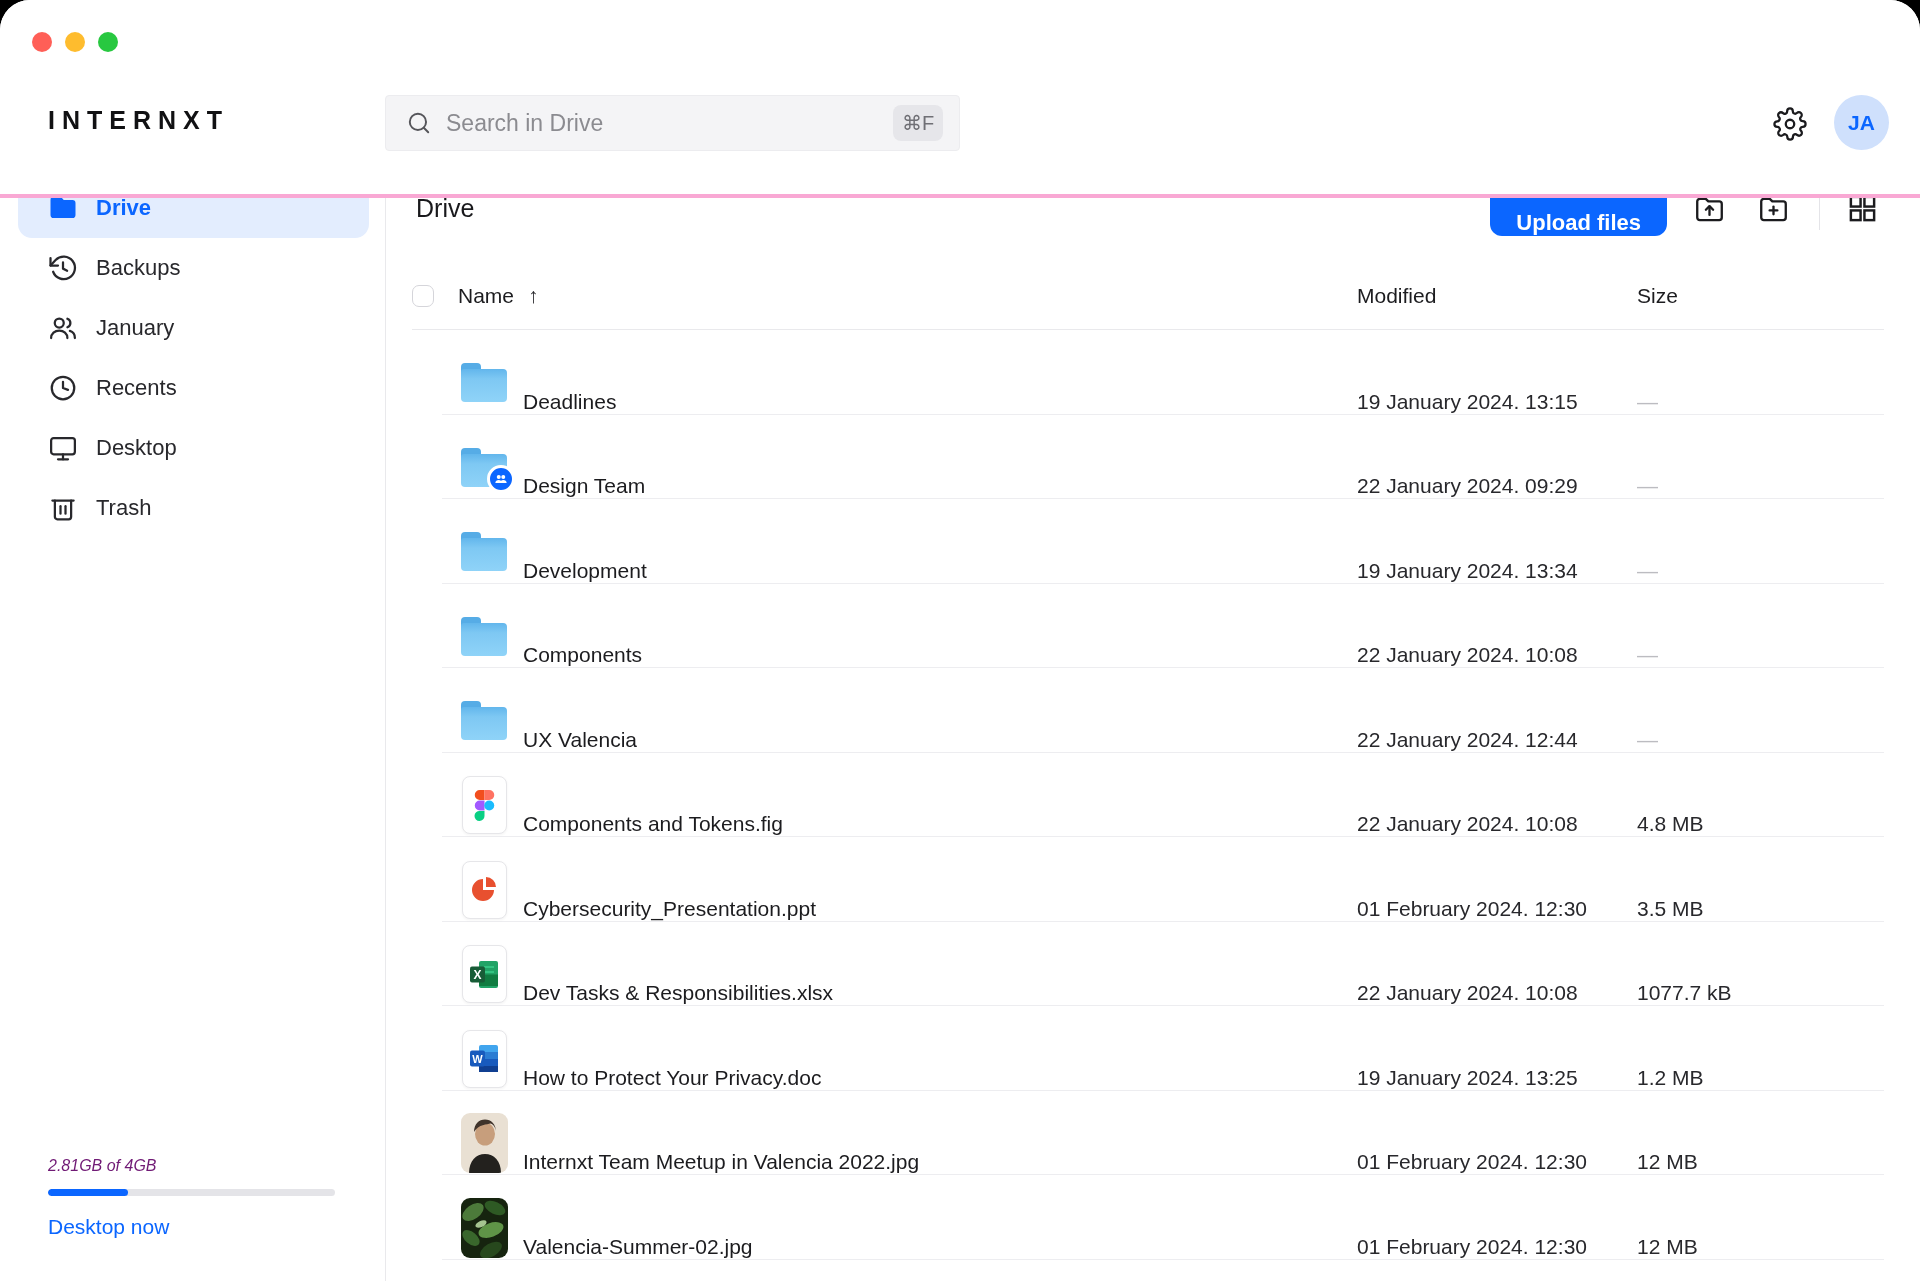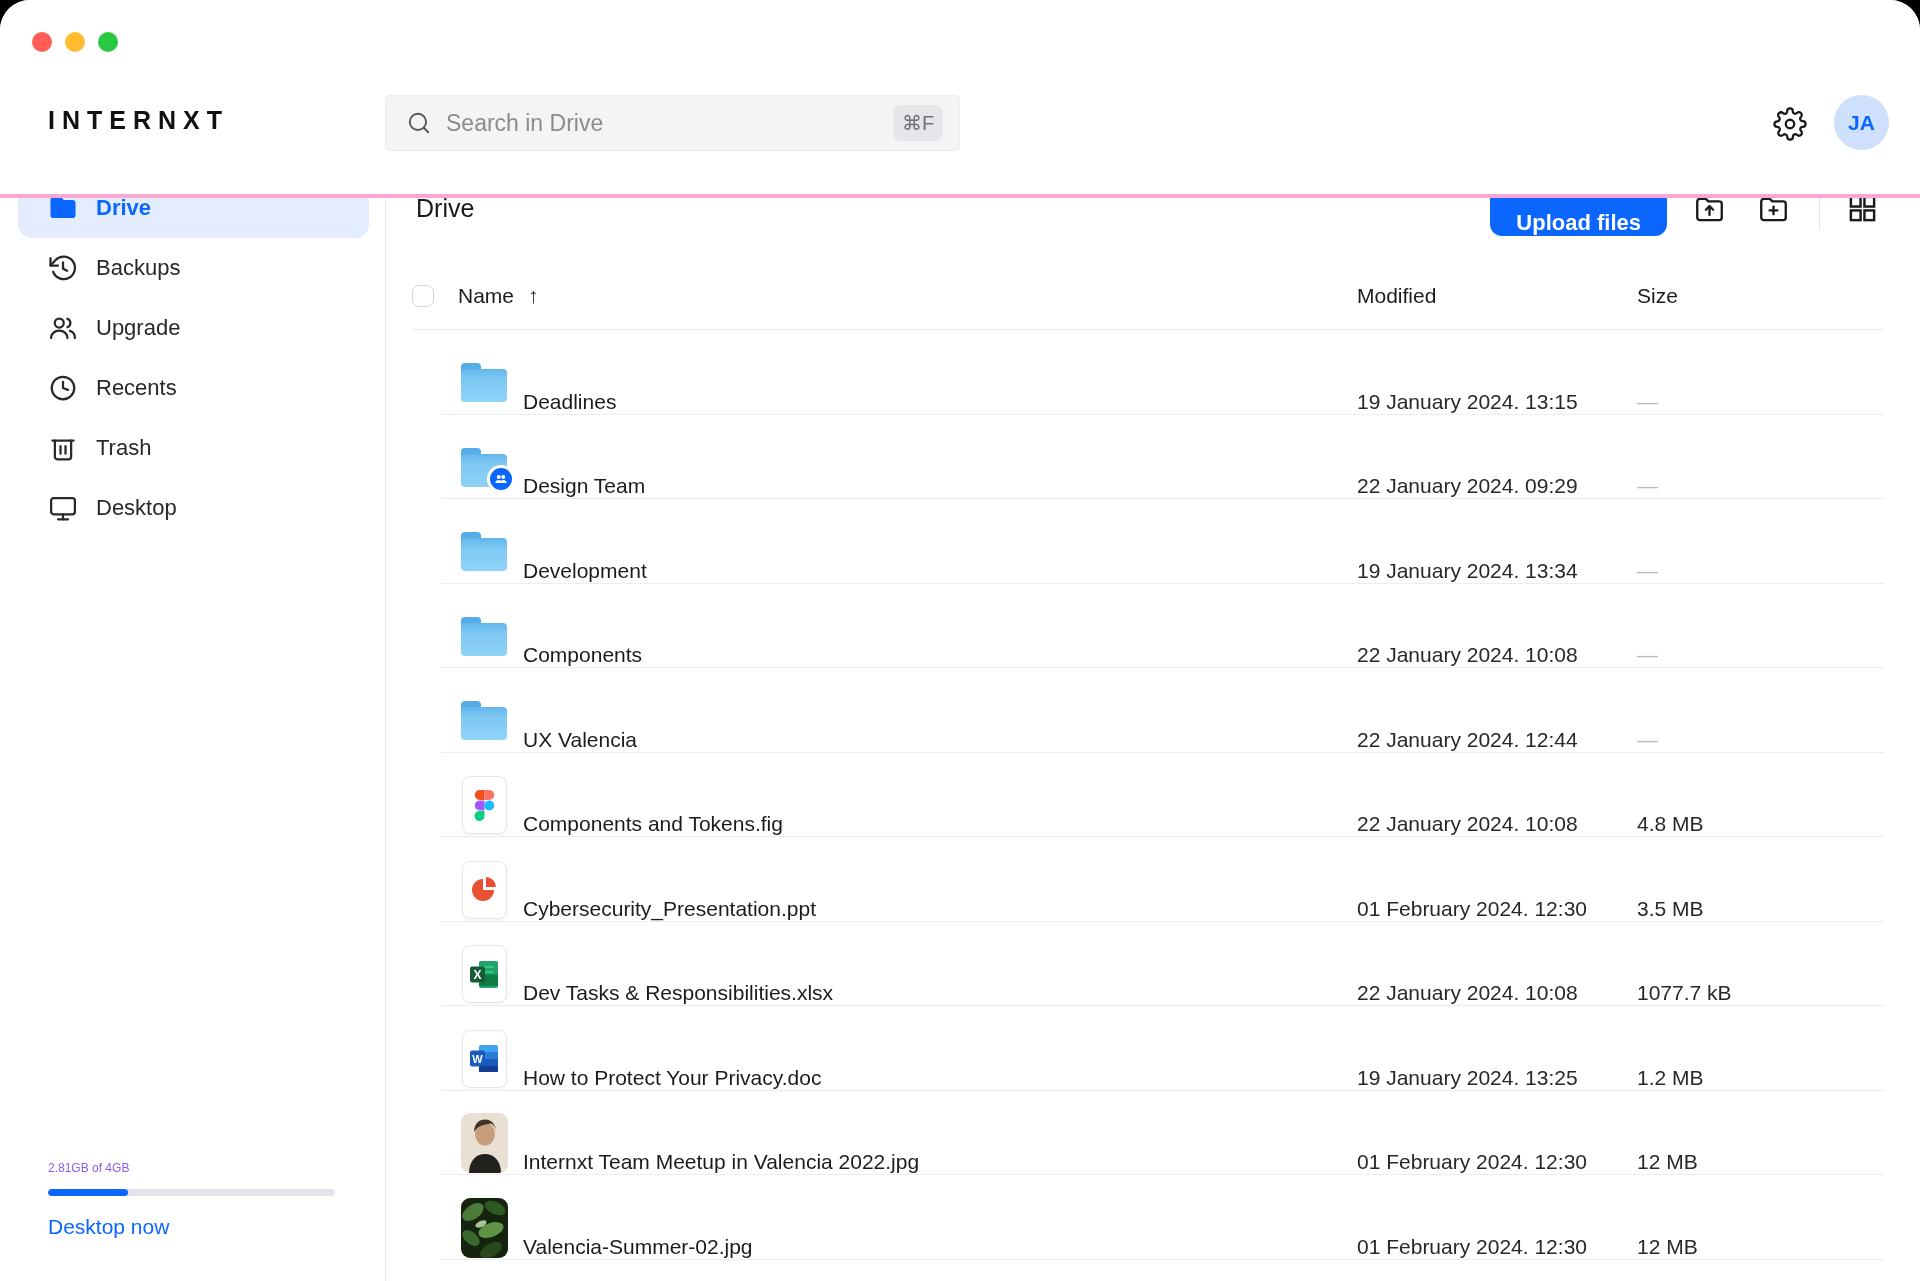--- a/index.html
+++ b/index.html
@@ -36,21 +36,21 @@
   
   .sidebar { position:absolute; top:163px; left:0; bottom:0; width:386px; background:#fff;
              border-right:1px solid #e9e9ec; }
   .nav { padding-top:15px; }
   .nav-item { height:60px; margin:0 16px 0 18px; border-radius:14px; display:flex;
               align-items:center; padding-left:30px; gap:18px; color:#28282c;
               font-size:22px; cursor:pointer; }
   .nav-item svg { width:30px; height:30px; flex:0 0 auto; }
   .nav-item.active { background:#e3edfe; color:#0b66ff; font-weight:600; }
   .storage { position:absolute; left:48px; bottom:42px; width:287px; }
-  .storage .usage { font-size:12px; color:#8b5cf6; }
+  .storage .usage { font-size:16px; color:#701a75;font-style:italic; }
   .bar { margin-top:14px; height:7px; border-radius:4px; background:#e4e4e8; overflow:hidden; }
   .bar .fill { height:100%; background:#0b66ff; border-radius:4px; }
   .upgrade { margin-top:19px; font-size:21px; color:#0b66ff; font-weight:500; cursor:pointer; display:inline-block; }
 
   
   .main { position:absolute; top:163px; left:386px; right:0; bottom:0; background:#fff; }
   .page-header { position:absolute; top:17px; left:30px; right:36px; height:56px;
                  display:flex; align-items:center; justify-content:space-between; }
   .page-title { font-size:25px; font-weight:500; color:#19191c; }
   .header-actions { display:flex; align-items:center; }
@@ -152,48 +152,48 @@
         <span>Backups</span>
       </div>
 
       <div class="nav-item">
         <svg viewBox="0 0 24 24" fill="none" stroke="currentColor" stroke-width="1.8" stroke-linecap="round" stroke-linejoin="round">
           <circle cx="9" cy="8" r="3.6"></circle>
           <path d="M2.5 20c0-3.6 2.9-6 6.5-6s6.5 2.4 6.5 6"></path>
           <path d="M15.5 4.6a3.6 3.6 0 0 1 0 6.8"></path>
           <path d="M17.5 14.3c2.4.7 4 2.9 4 5.7"></path>
         </svg>
-        <span>Upgrade</span>
+        <span>January</span>
       </div>
 
       <div class="nav-item">
         <svg viewBox="0 0 24 24" fill="none" stroke="currentColor" stroke-width="1.8" stroke-linecap="round" stroke-linejoin="round">
           <circle cx="12" cy="12" r="9"></circle>
             <polyline points="12 7 12 12 16 13.5"></polyline>
         </svg>
         <span>Recents</span>
+      </div>
+
+      <div class="nav-item">
+        <svg viewBox="0 0 24 24" fill="none" stroke="currentColor" stroke-width="1.8" stroke-linecap="round" stroke-linejoin="round">
+          <rect x="2.5" y="4" width="19" height="13" rx="2"></rect>
+          <line x1="8" y1="21" x2="16" y2="21"></line>
+            <line x1="12" y1="17" x2="12" y2="21"></line>
+        </svg>
+        <span>Desktop</span>
       </div>
 
       <div class="nav-item">
         <svg viewBox="0 0 24 24" fill="none" stroke="currentColor" stroke-width="1.8" stroke-linecap="round" stroke-linejoin="round">
           <polyline points="3.5 6 20.5 6"></polyline>
           <path d="M18.5 6v13a2 2 0 0 1-2 2h-9a2 2 0 0 1-2-2V6"></path>
           <line x1="10" y1="10.5" x2="10" y2="16.5"></line>
             <line x1="14" y1="10.5" x2="14" y2="16.5"></line>
         </svg>
         <span>Trash</span>
-      </div>
-
-      <div class="nav-item">
-        <svg viewBox="0 0 24 24" fill="none" stroke="currentColor" stroke-width="1.8" stroke-linecap="round" stroke-linejoin="round">
-          <rect x="2.5" y="4" width="19" height="13" rx="2"></rect>
-          <line x1="8" y1="21" x2="16" y2="21"></line>
-            <line x1="12" y1="17" x2="12" y2="21"></line>
-        </svg>
-        <span>Desktop</span>
       </div>
     </div>
 
     <div class="storage">
       <div class="usage">2.81GB of 4GB</div>
       <div class="bar">
         <div class="fill" style="width:28%"></div>
       </div>
       <span class="upgrade">Desktop now</span>
     </div>

